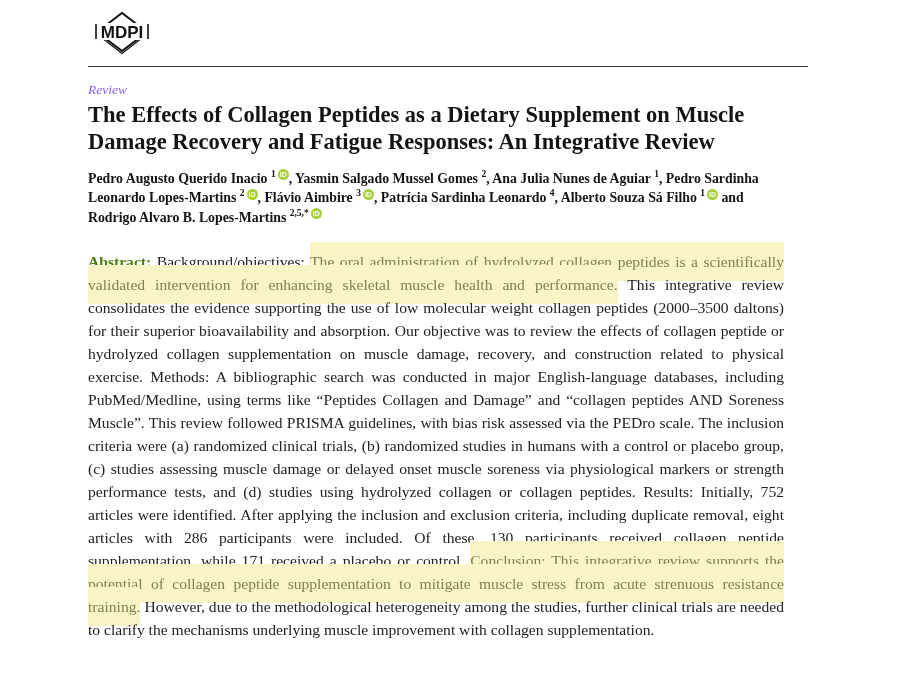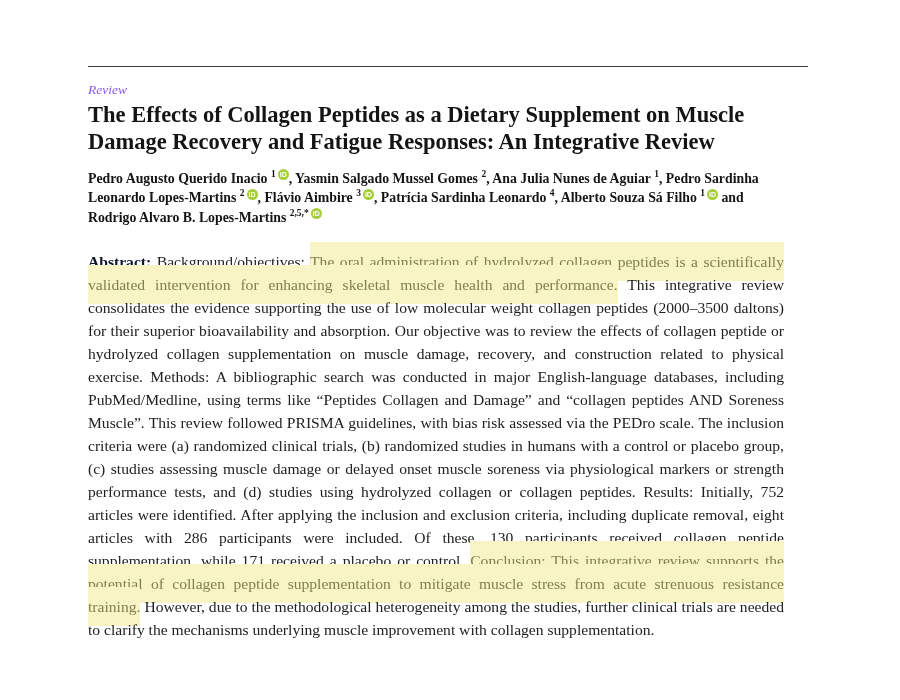--- a/index.html
+++ b/index.html
@@ -10,31 +10,41 @@
   .journal-name{font-style:italic;font-weight:bold;font-size:31px;color:#33502b;letter-spacing:.5px;}
   .rule{width:720px;border-bottom:1.6px solid #3a3a3a;margin-top:6px;}
   .review-label{font-style:italic;font-size:13.5px;margin:15px 0 3px;color:#8b5cf6;}
   h1.title{font-size:22.5px;line-height:1.2;margin:2px 0 12px;width:706px;color:#141414;font-weight:bold;}
   .authors{margin-top:13px;font-weight:bold;font-size:13.8px;line-height:1.38;width:706px;color:#141414;}
   .authors sup{font-size:9.5px;}
   .orcid{display:inline-block;width:11px;height:11px;border-radius:50%;background:var(--orcid,#a6ce39);
          color:#fff;font-family:"Liberation Sans","DejaVu Sans",sans-serif;font-size:7px;font-weight:bold;
          text-align:center;line-height:11px;vertical-align:super;margin-left:2px;cursor:pointer;}
   .abstract{margin-top:23px;font-size:15.6px;line-height:23px;text-align:justify;width:696px;color:#212121;}
-  .abstract b{color:#0f172a;}
+  .abstract b{color:#4d7c0f;}
   .hl{background:var(--hl-bg,#f8f4c6);color:var(--hl-text,#80804e);padding:11px 0;
       -webkit-box-decoration-break:clone;box-decoration-break:clone;}
   svg text{font-family:"Liberation Sans","DejaVu Sans",sans-serif;}
 </style>
 </head>
 <body>
 
 <div class="page">
 
   <div class="header">
+    <div>
+      <svg width="68" height="46" viewBox="0 0 68 46">
+        <path d="M9 23 L34 4 L59 23 L34 42 Z" fill="none" stroke="#111" stroke-width="2"></path>
+        <path d="M14 29 L34 44.5 L54 29" fill="none" stroke="#111" stroke-width="1.2"></path>
+        <rect x="7" y="14" width="54" height="17" fill="#fff"></rect>
+        <line x1="8" y1="15" x2="8" y2="30" stroke="#111" stroke-width="1.6"></line>
+        <line x1="60" y1="15" x2="60" y2="30" stroke="#111" stroke-width="1.6"></line>
+        <text x="34" y="28.5" text-anchor="middle" font-size="17" font-weight="bold" fill="#111">MDPI</text>
+      </svg>
+    </div>
   </div>
   <div class="rule"></div>
 
   <div class="review-label">Review</div>
 
   <h1 class="title">The Effects of Collagen Peptides as a Dietary Supplement on Muscle Damage Recovery and Fatigue Responses: An Integrative Review</h1>
 
   <div class="authors"><span>Pedro Augusto Querido Inacio <sup>1</sup><span class="orcid">iD</span>, </span><span>Yasmin Salgado Mussel Gomes <sup>2</sup>, </span><span>Ana Julia Nunes de Aguiar <sup>1</sup>, </span><span>Pedro Sardinha Leonardo Lopes-Martins <sup>2</sup><span class="orcid">iD</span>, </span><span>Flávio Aimbire <sup>3</sup><span class="orcid">iD</span>, </span><span>Patrícia Sardinha Leonardo <sup>4</sup>, </span><span>Alberto Souza Sá Filho <sup>1</sup><span class="orcid">iD</span> and </span><span>Rodrigo Alvaro B. Lopes-Martins <sup>2,5,*</sup><span class="orcid">iD</span></span></div>
 
   <p class="abstract"><b>Abstract:</b><span> Background/objectives: </span><span class="hl">The oral administration of hydrolyzed collagen peptides is a scientifically validated intervention for enhancing skeletal muscle health and performance.</span><span> This integrative review consolidates the evidence supporting the use of low molecular weight collagen peptides (2000–3500 daltons) for their superior bioavailability and absorption. Our objective was to review the effects of collagen peptide or hydrolyzed collagen supplementation on muscle damage, recovery, and construction related to physical exercise. Methods: A bibliographic search was conducted in major English-language databases, including PubMed/Medline, using terms like “Peptides Collagen and Damage” and “collagen peptides AND Soreness Muscle”. This review followed PRISMA guidelines, with bias risk assessed via the PEDro scale. The inclusion criteria were (a) randomized clinical trials, (b) randomized studies in humans with a control or placebo group, (c) studies assessing muscle damage or delayed onset muscle soreness via physiological markers or strength performance tests, and (d) studies using hydrolyzed collagen or collagen peptides. Results: Initially, 752 articles were identified. After applying the inclusion and exclusion criteria, including duplicate removal, eight articles with 286 participants were included. Of these, 130 participants received collagen peptide supplementation, while 171 received a placebo or control. </span><span class="hl">Conclusion: This integrative review supports the potential of collagen peptide supplementation to mitigate muscle stress from acute strenuous resistance training.</span><span> However, due to the methodological heterogeneity among the studies, further clinical trials are needed to clarify the mechanisms underlying muscle improvement with collagen supplementation.</span></p>

